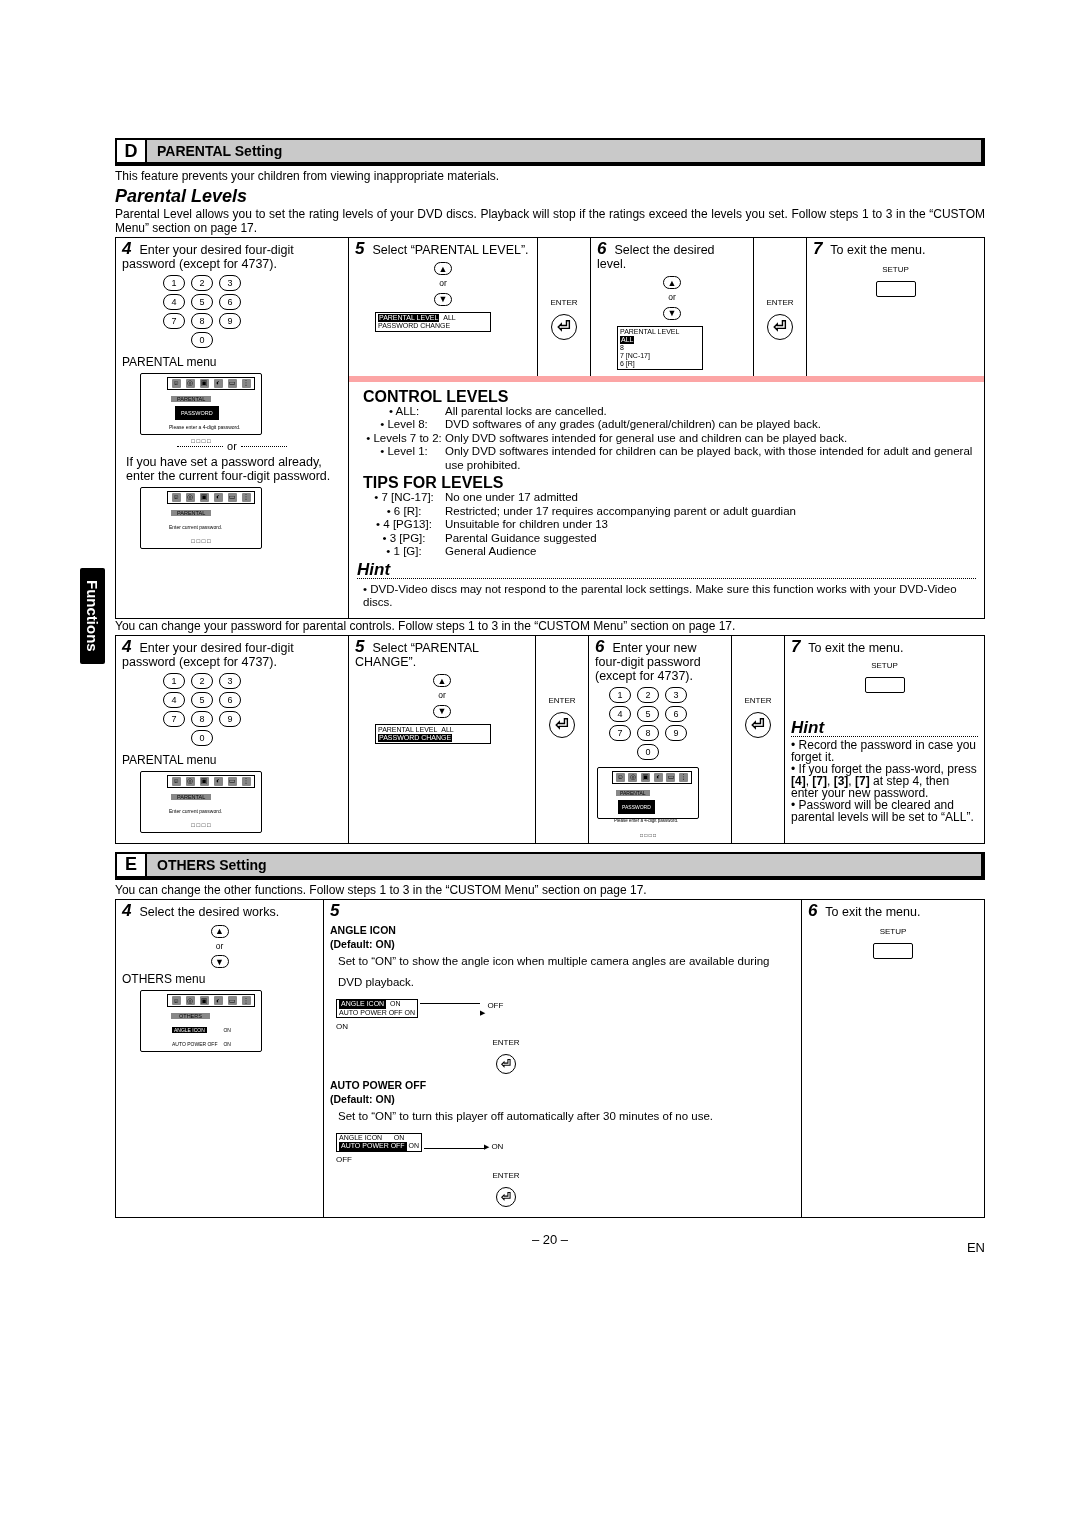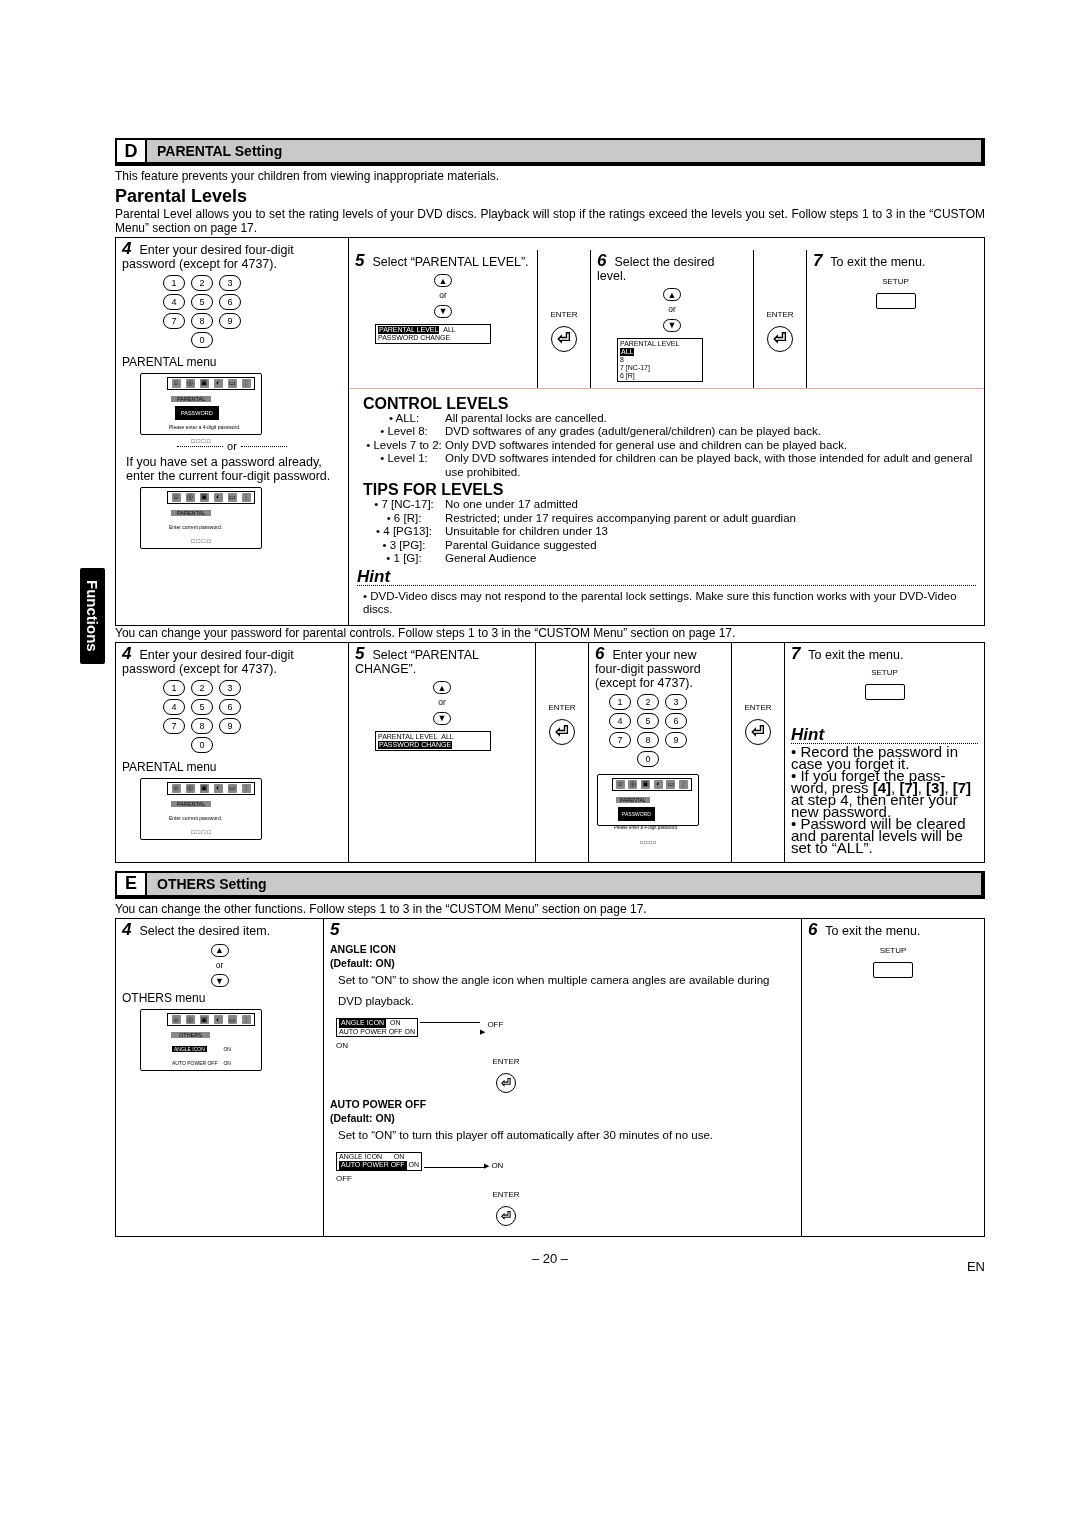--- a/index.html
+++ b/index.html
@@ -41,20 +41,21 @@
     padding-left: 10px;
     font-weight: bold;
     font-size: 14px;
   }
   .intro {
     font-size: 12px;
     line-height: 14.5px;
     margin-bottom: 2px;
   }
   .subhead {
+    font-style: italic;
     font-weight: bold;
     font-size: 18px;
     margin-top: 2px;
   }
   .subintro {
     font-size: 12px;
     line-height: 14px;
     text-align: justify;
   }
   .steps-box {
@@ -302,21 +303,21 @@
               <span>▭</span>
               <span>⋮</span>
             </div>
           <div style="margin-left:30px; font-size:5.5px;"><span style="background:#888; padding:0 6px;">PARENTAL</span></div>
           <div style="margin-left:28px; font-size:5px;">Enter current password.</div>
           <div style="text-align:center; font-size:6px;">□ □ □ □</div>
         </div>
       </div>
 
       <div class="step" style="flex:1; padding:0;">
-        <div style="display:flex; border-bottom:1px solid #fca5a5;margin-top:12px;">
+        <div style="display:flex; border-bottom:6px solid #fca5a5;">
 
           <div class="step" style="width:176px;">
             <div><span class="step-num">5</span> <span>Select “PARENTAL LEVEL”.</span></div>
             <div style="text-align:center; margin-top:4px;">
               <div><span class="btn-pill">▲</span></div>
               <div class="or-small">or</div>
               <div><span class="btn-pill">▼</span></div>
             </div>
             <div class="lvlbox">
               <span class="sel">PARENTAL LEVEL</span>&nbsp;&nbsp;<span>ALL</span><br>
@@ -507,41 +508,41 @@
       <div class="step" style="width:40px; text-align:center; padding-top:58px;">
         <div class="enter-lbl">ENTER</div>
         <div class="enter-icon">⏎</div>
       </div>
 
       <div class="step" style="flex:1;">
         <div><span class="step-num">7</span> <span>To exit the menu.</span></div>
         <div class="enter-lbl" style="text-align:center; margin-top:4px;">SETUP</div>
         <div style="text-align:center;"><span class="setup-box">&nbsp;</span></div>
         <div class="hint-head" style="margin-top:24px;">Hint</div>
-        <div class="hint-body" style="font-size:15px; line-height:12px; padding:2px 0;">
+        <div class="hint-body" style="font-size:12px; line-height:12px; padding:2px 0;">
           • <span>Record the password in case you forget it.</span><br>
           • <span>If you forget the pass-word, press <b>[4]</b>, <b>[7]</b>, <b>[3]</b>, <b>[7]</b> at step 4, then enter your new password.</span><br>
           • <span>Password will be cleared and parental levels will be set to “ALL”.</span>
         </div>
       </div>
     </div>
   </div>
 
   <div style="height:8px;"></div>
   <div class="section-bar">
     <div class="section-letter">E</div>
     <div class="section-title">OTHERS Setting</div>
   </div>
   <div class="intro">You can change the other functions. Follow steps 1 to 3 in the “CUSTOM Menu” section on page 17.</div>
 
   <div class="steps-box">
     <div class="steps-row">
 
       <div class="step" style="width:195px;">
-        <div><span class="step-num">4</span> <span>Select the desired item.</span></div>
+        <div><span class="step-num">4</span> <span>Select the desired works.</span></div>
         <div style="text-align:center; margin-top:4px;">
           <div><span class="btn-pill">▲</span></div>
           <div class="or-small">or</div>
           <div><span class="btn-pill">▼</span></div>
         </div>
         <div class="parental-lbl">OTHERS menu</div>
         <div class="tvmenu">
           <div class="tvmenu-icons">
               <span>☺</span>
               <span>◎</span>

